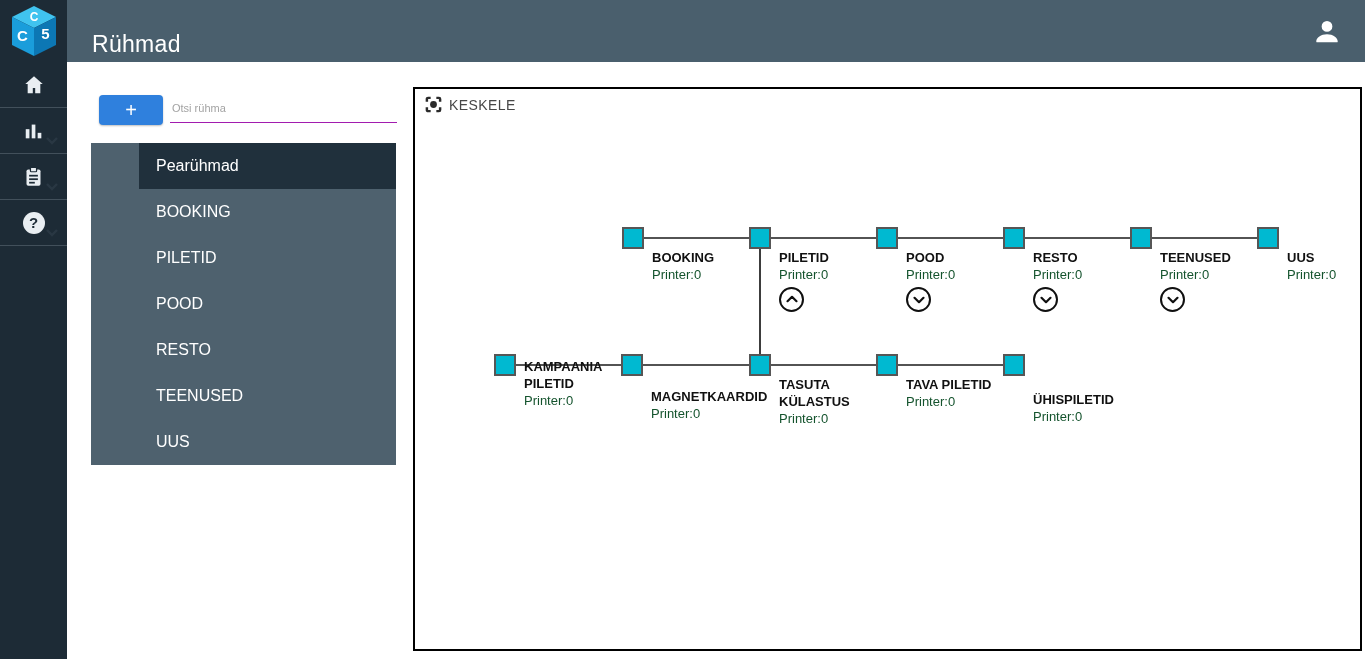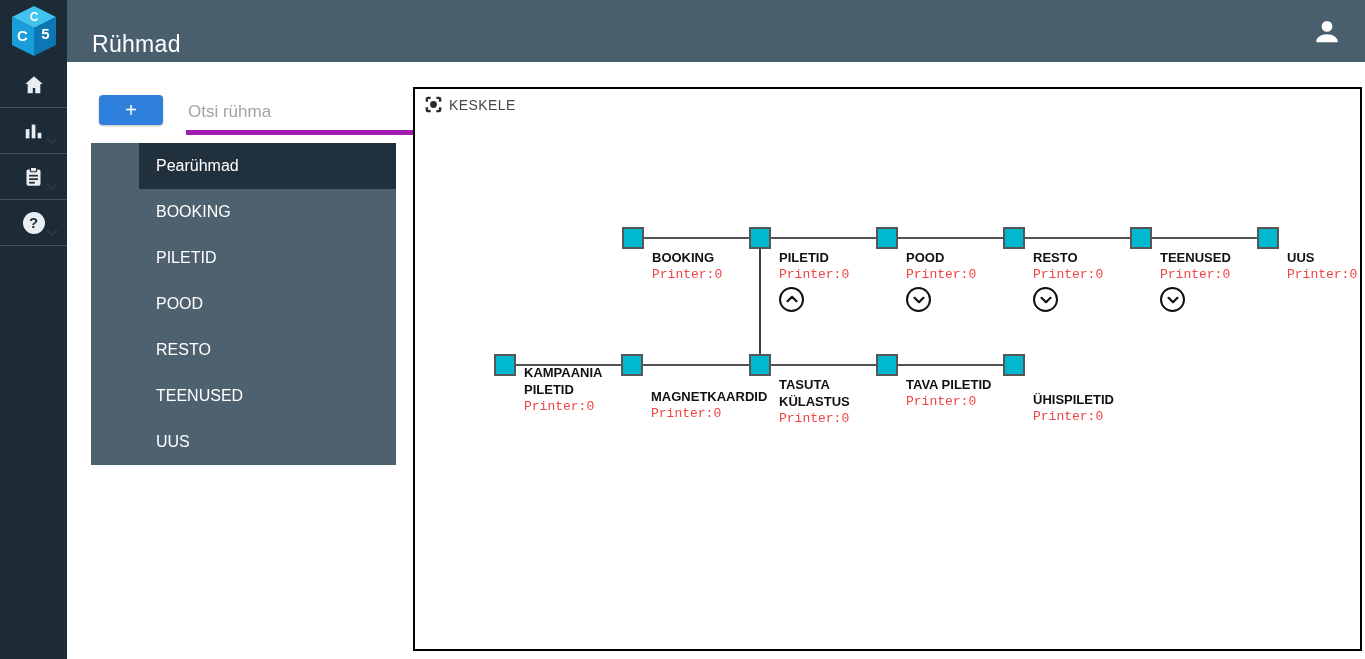--- a/index.html
+++ b/index.html
@@ -18,40 +18,40 @@
   .header { position:absolute; left:67px; top:0; width:1298px; height:62px; background:#4a5f6d;
             display:flex; align-items:center; }
   .header-title { color:#fff; font-size:23px; font-weight:400; margin-left:25px; letter-spacing:.3px;margin-top:27px; }
   .avatar { position:absolute; right:23px; top:16px; width:30px; height:30px; }
 
   
   .add-btn { position:absolute; left:99px; top:95px; width:64px; height:30px; background:#2f80dd;
              border:none; border-radius:4px; color:#fff; font-size:20px; line-height:26px;
              cursor:pointer; box-shadow:0 1px 2px rgba(0,0,0,.25); }
   .search-wrap { position:absolute; left:170px; top:98px; width:227px; }
-  .search-input { width:100%; border:none; border-bottom:5px solid #a21caf; outline:none;
-                  font-size:17px; color:#444; padding:4px 2px 8px 2px; background:transparent;
-                  font-family:"Liberation Sans", sans-serif;margin-left:16px; }
+  .search-input { width:100%; border:none; border-bottom:1px solid #a21caf; outline:none;
+                  font-size:11px; color:#444; padding:4px 2px 8px 2px; background:transparent;
+                  font-family:"Liberation Sans", sans-serif; }
   .search-input::placeholder { color:#a3a3a3; }
   .group-list { position:absolute; left:91px; top:143px; width:305px; background:#4e616e;padding-left:48px; }
   .group-item { height:46px; line-height:46px; padding-left:17px; color:#fff; font-size:16px;
                 cursor:pointer; }
   .group-item.selected { background:#20303c; }
 
   
   .canvas { position:absolute; left:413px; top:87px; width:949px; height:564px;
             border:2px solid #000; background:#fff; }
   .center-btn { position:absolute; left:10px; top:7px; display:flex; align-items:flex-end; gap:7px;
                 background:none; border:none; cursor:pointer; color:#474747; font-size:14px;
                 font-family:"Liberation Sans", sans-serif; letter-spacing:.4px; }
   #diagram-svg { position:absolute; left:0; top:0; width:945px; height:560px; }
   #diagram-labels { position:absolute; left:0; top:0; width:945px; height:560px; pointer-events:none; }
   .node-label { position:absolute; pointer-events:auto; }
   .nl-title { font-size:13px; font-weight:bold; color:#111; line-height:17px; white-space:nowrap; }
-  .nl-printer { font-size:13px; color:#ef4444; line-height:17px;font-family:Liberation Mono, monospace; }
+  .nl-printer { font-size:13px; color:#14532d; line-height:17px; }
   .chev { width:25px; height:25px; border:2px solid #101010; border-radius:50%;
           margin-top:4px; margin-left:0; display:flex; align-items:center; justify-content:center;
           background:#fff; cursor:pointer; }
 
   .help-circle { width:22px; height:22px; background:#e9eef2; border-radius:50%;
                  color:#1d2b36; font-size:15px; font-weight:bold; display:flex;
                  align-items:center; justify-content:center; }
 </style>
 </head>
 <body>
@@ -180,21 +180,21 @@
           <div class="chev">
             <svg width="16" height="13" viewBox="0 0 16 13">
               <polyline points="3.5,4.8 8,9.2 12.5,4.8" fill="none" stroke="#101010" stroke-width="2.2" stroke-linecap="round" stroke-linejoin="round"></polyline>
             </svg>
           </div>
         </div>
         <div class="node-label" style="left: 872px; top: 160px;">
           <div class="nl-title">UUS</div>
           <div class="nl-printer">Printer:0</div>
         </div>
-        <div class="node-label" style="left: 109px; top: 275px;">
+        <div class="node-label" style="left: 109px; top: 269px;">
           <div class="nl-title">KAMPAANIA<br>PILETID</div>
           <div class="nl-printer">Printer:0</div>
         </div>
         <div class="node-label" style="left: 236px; top: 299px;">
           <div class="nl-title">MAGNETKAARDID</div>
           <div class="nl-printer">Printer:0</div>
         </div>
         <div class="node-label" style="left: 364px; top: 287px;">
           <div class="nl-title">TASUTA<br>KÜLASTUS</div>
           <div class="nl-printer">Printer:0</div>

